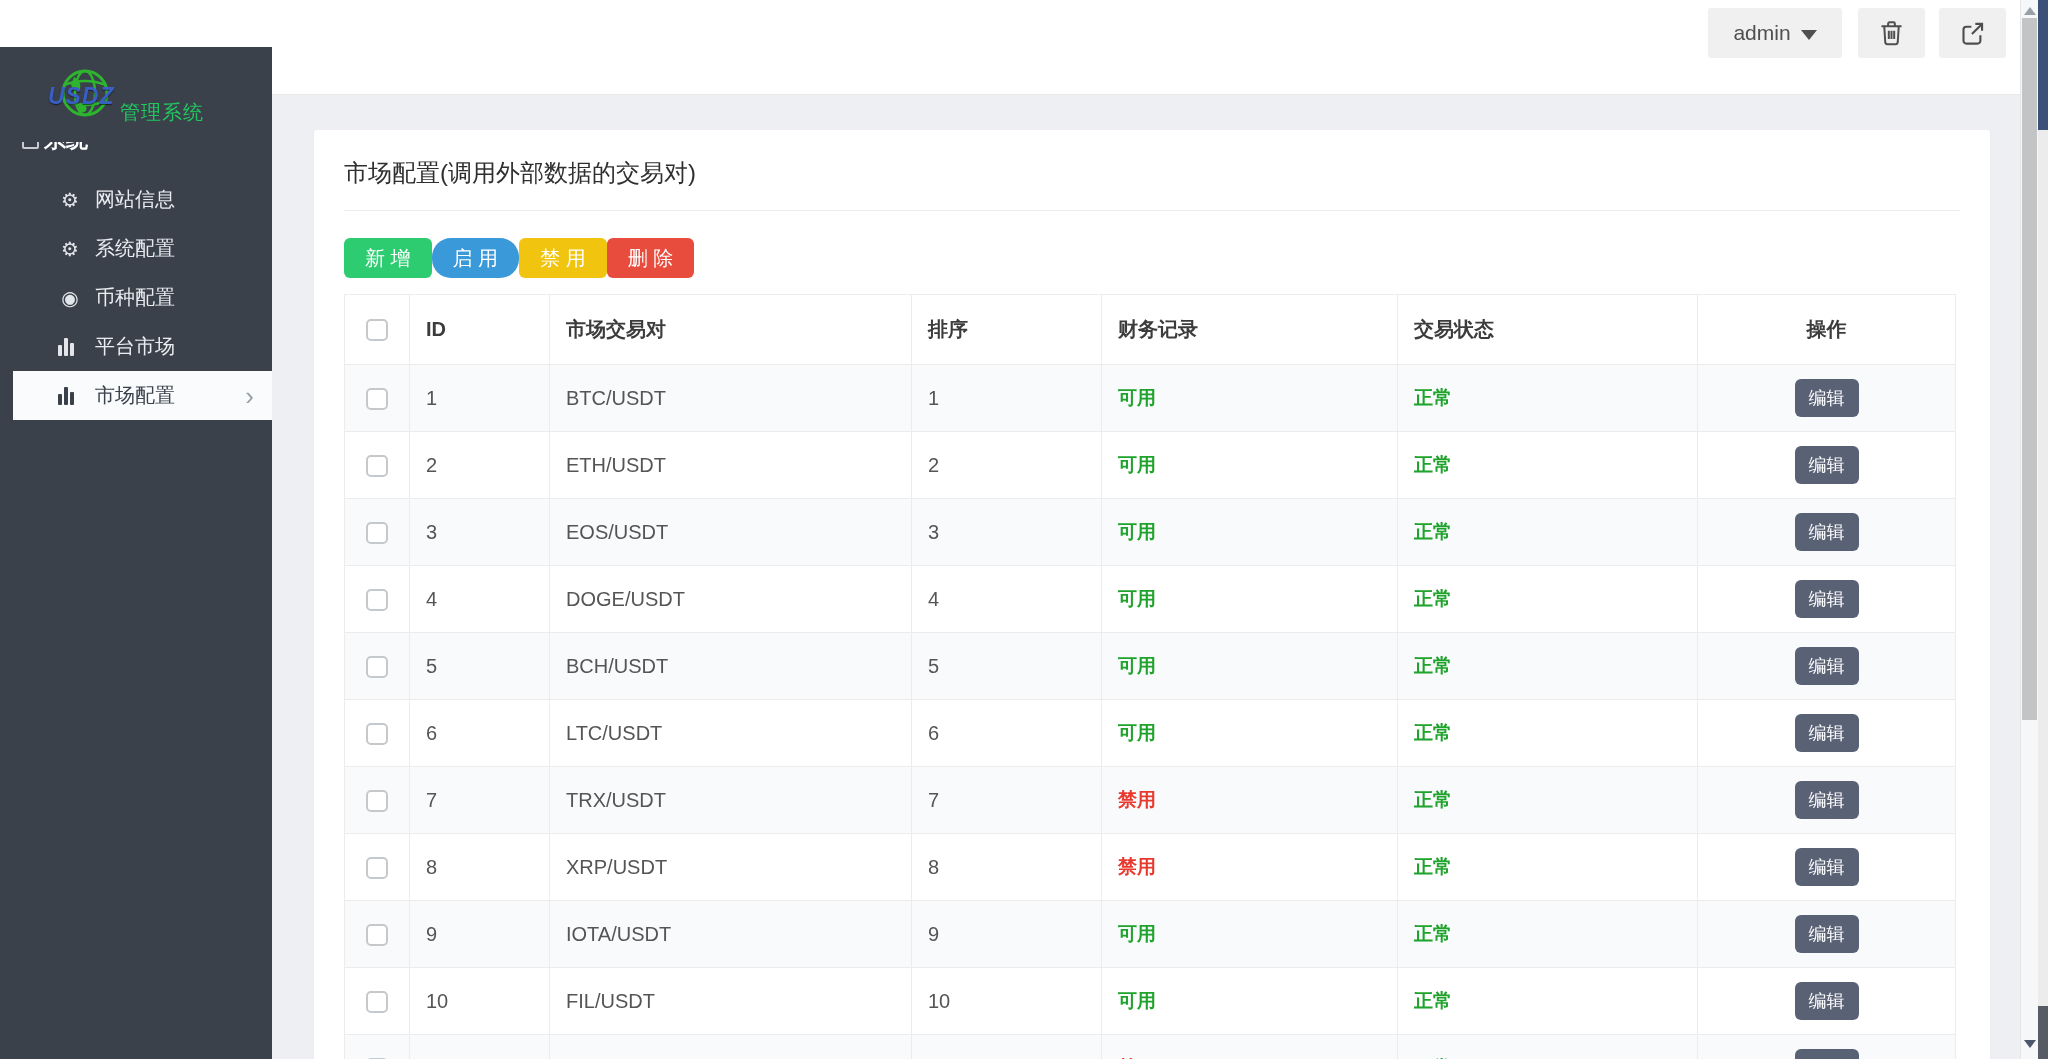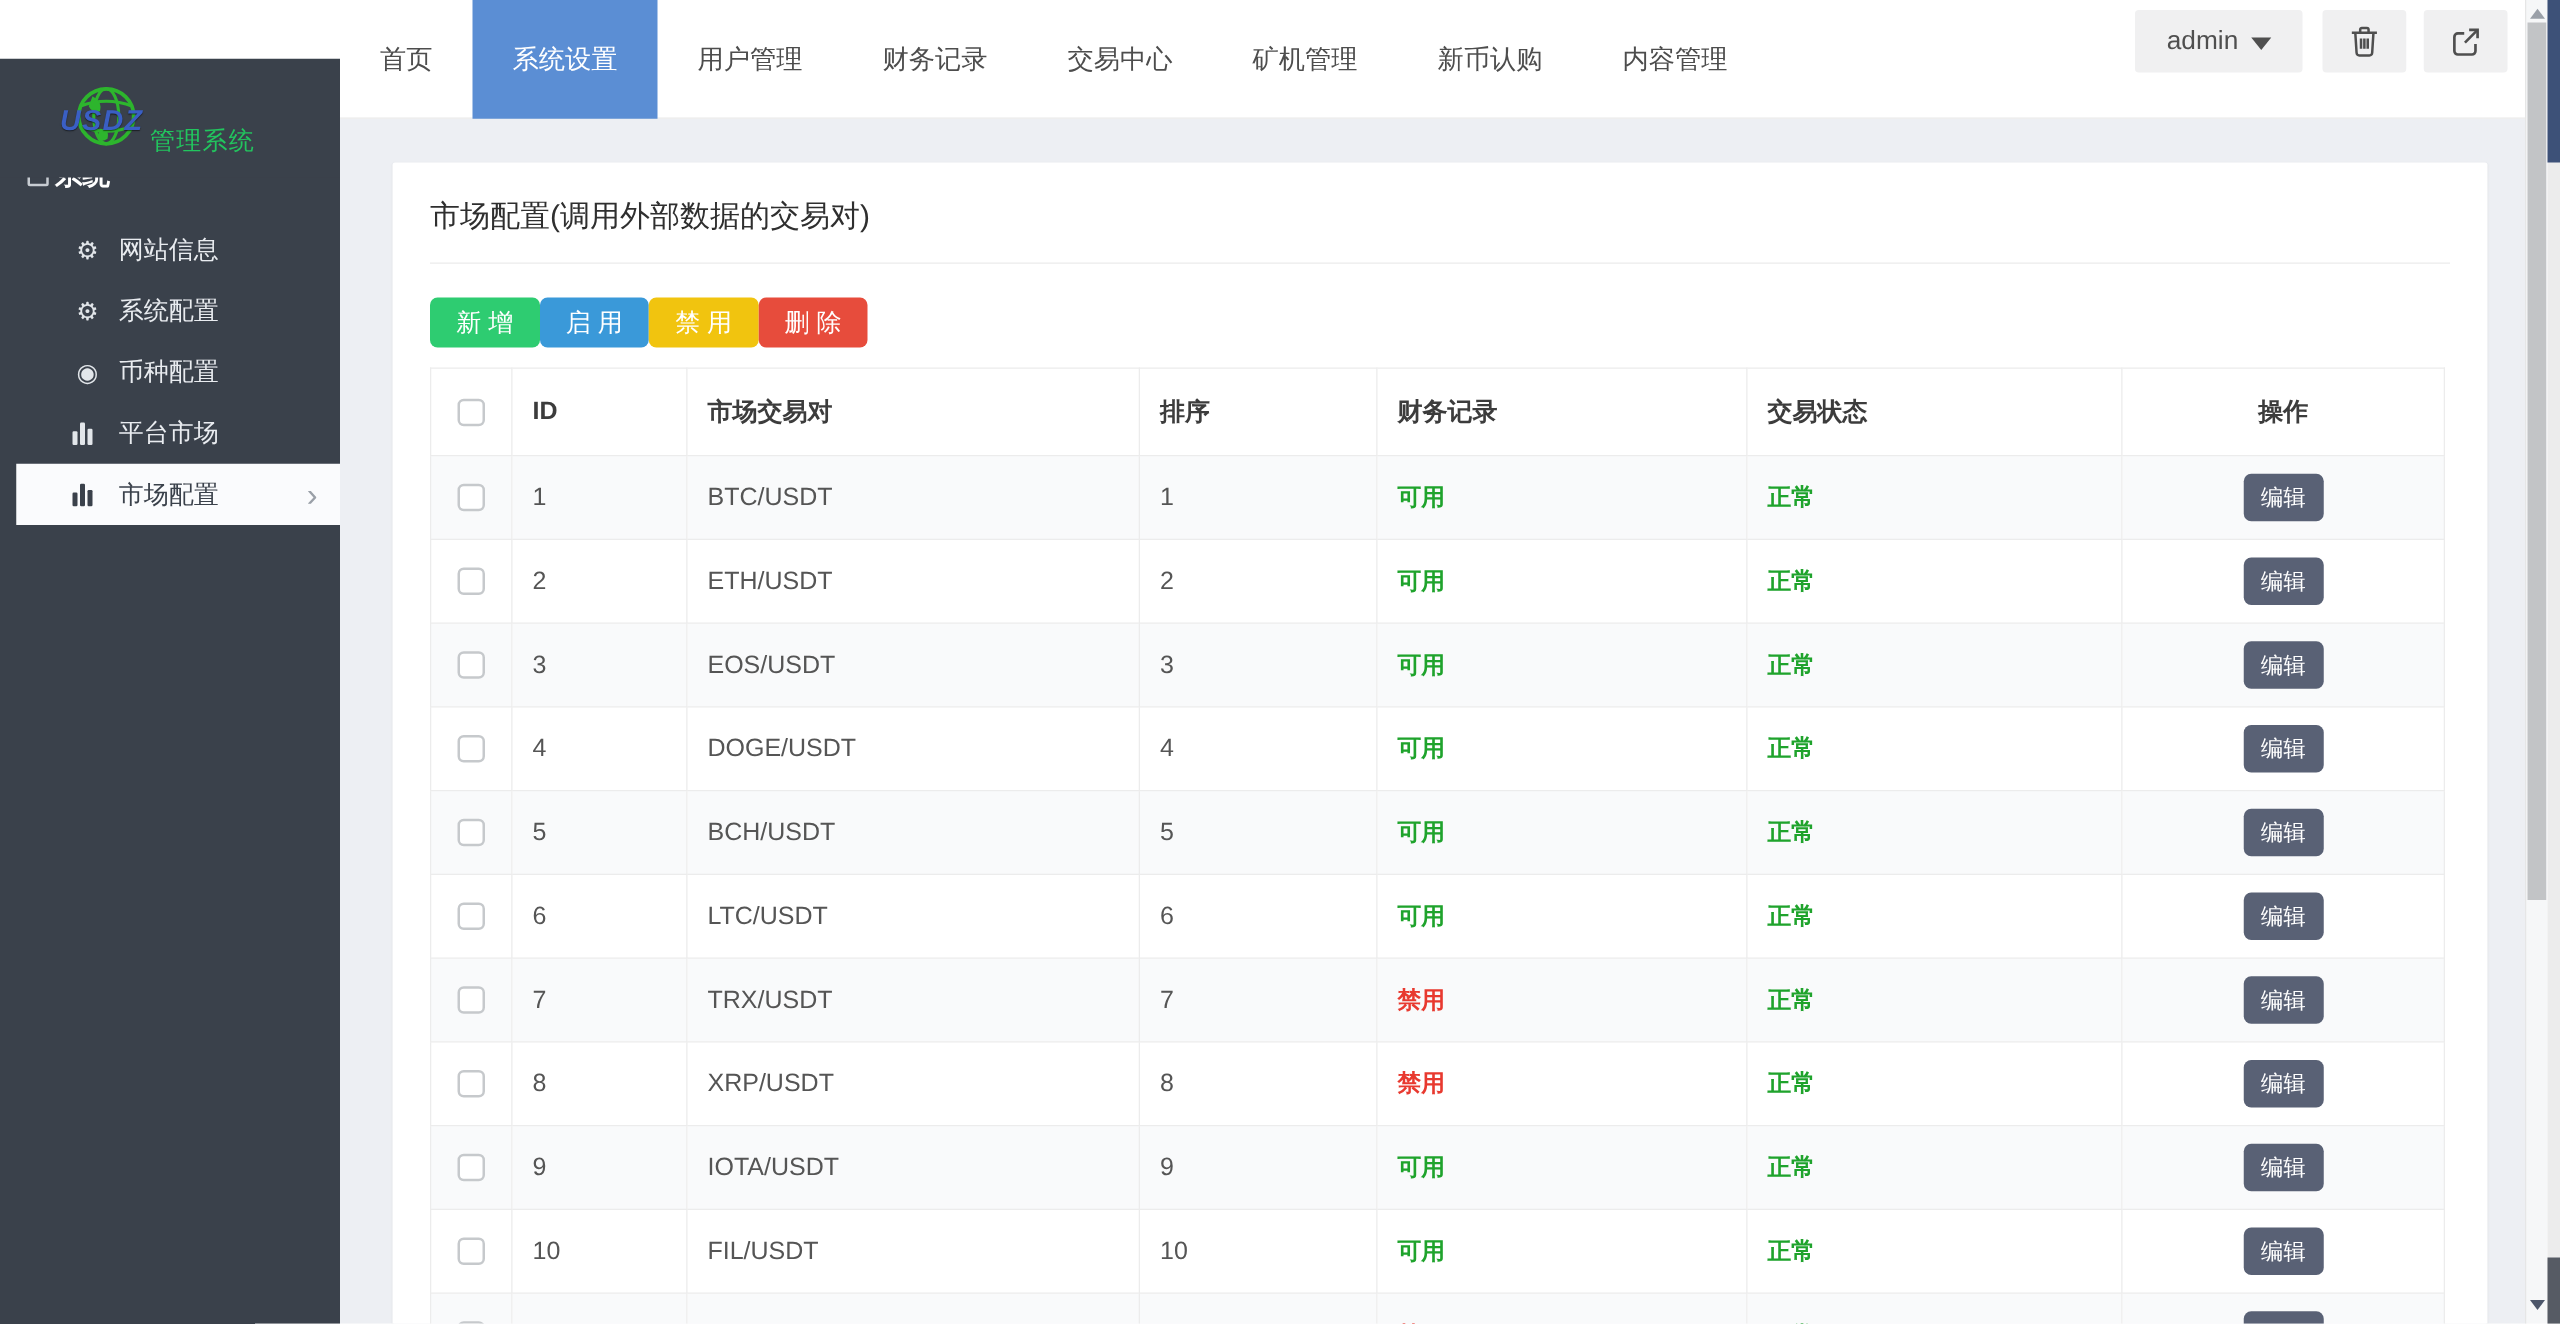--- a/index.html
+++ b/index.html
@@ -97,21 +97,20 @@
         <ellipse cx="25" cy="26" rx="10" ry="22" fill="none" stroke="#2db52d" stroke-width="2.5"></ellipse>
         <path d="M4 18 Q25 10 46 18" fill="none" stroke="#2db52d" stroke-width="2.5"></path>
         <path d="M4 34 Q25 42 46 34" fill="none" stroke="#2db52d" stroke-width="2.5"></path>
         <path d="M14 10 Q22 14 20 22 Q14 24 11 18 Z" fill="#2db52d"></path>
         <path d="M20 36 Q28 36 26 44 Q20 48 18 42 Z" fill="#2db52d"></path>
       </svg>
     </span>
     <span class="logo-usdz">USDZ</span>
     <span class="logo-name">管理系统</span>
   </div>
-  <nav class="top-nav"><div class="nav-item">首页</div><div class="nav-item active">系统设置</div><div class="nav-item">用户管理</div><div class="nav-item">财务记录</div><div class="nav-item">交易中心</div><div class="nav-item">矿机管理</div><div class="nav-item">新币认购</div><div class="nav-item">内容管理</div></nav>
   <button class="hdr-btn hdr-admin">
     <span>admin</span>
     <span class="caret"></span>
   </button>
   <button class="hdr-btn hdr-trash">
     <span>
       <svg width="27" height="29" viewBox="0 0 24 26" fill="none" stroke="#4f4f4f" stroke-width="1.8">
         <path d="M3 6.5h18"></path>
         <path d="M9 6.5V4.2c0-.7.5-1.2 1.2-1.2h3.6c.7 0 1.2.5 1.2 1.2v2.3"></path>
         <path d="M5.5 6.5l.9 14.3c.1 1.1 1 1.9 2 1.9h7.2c1 0 1.9-.8 2-1.9l.9-14.3"></path>
@@ -168,21 +167,21 @@
     </ul>
 </aside>
 
 <main class="main">
   <section class="card">
     <div class="card-head">
       <h2 class="card-title">市场配置(调用外部数据的交易对)</h2>
     </div>
     <div class="toolbar">
         <button class="tb-btn" style="background: rgb(46, 204, 113);">新 增</button>
-        <button class="tb-btn" style="background: rgb(58, 153, 217);">启 用</button>
+        <button class="tb-btn" style="background: rgb(58, 153, 217); border-radius: 19px;">启 用</button>
         <button class="tb-btn" style="background: rgb(241, 196, 15);">禁 用</button>
         <button class="tb-btn" style="background: rgb(231, 76, 60);">删 除</button>
       </div>
     <table class="grid">
       <colgroup>
         <col style="width:65px">
           <col style="width:140px">
           <col style="width:362px">
         <col style="width:190px">
           <col style="width:296px">

